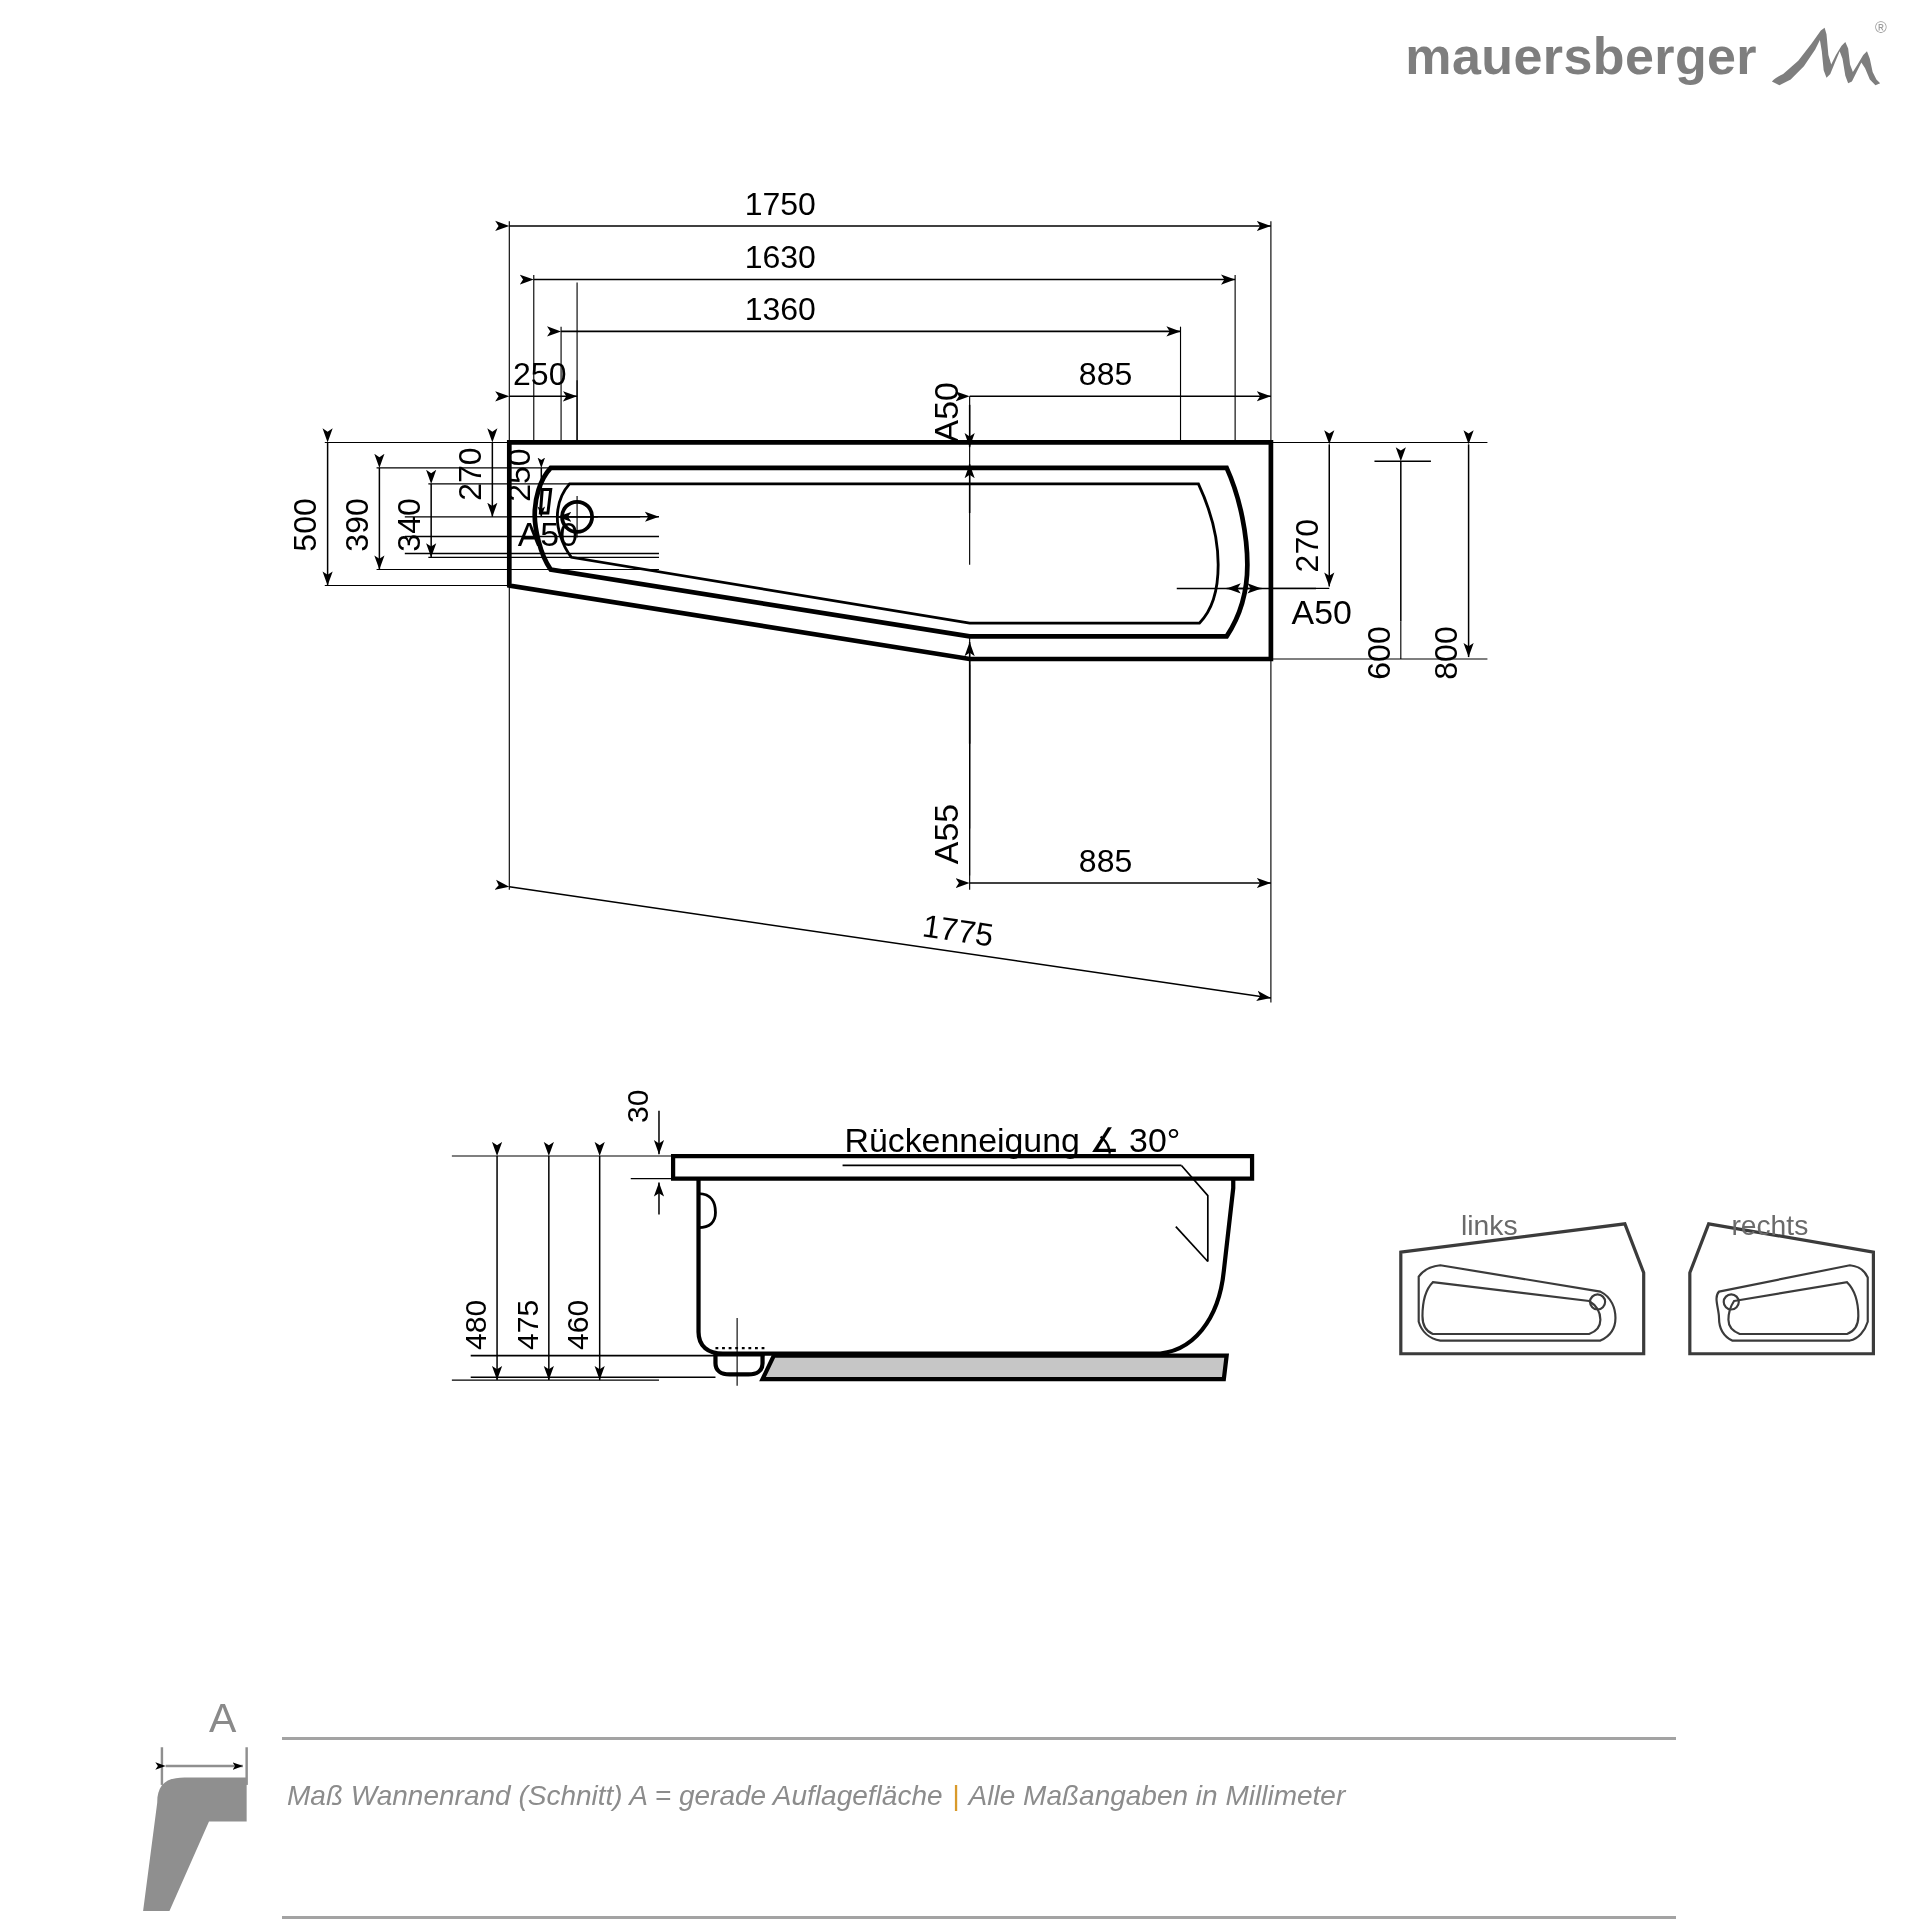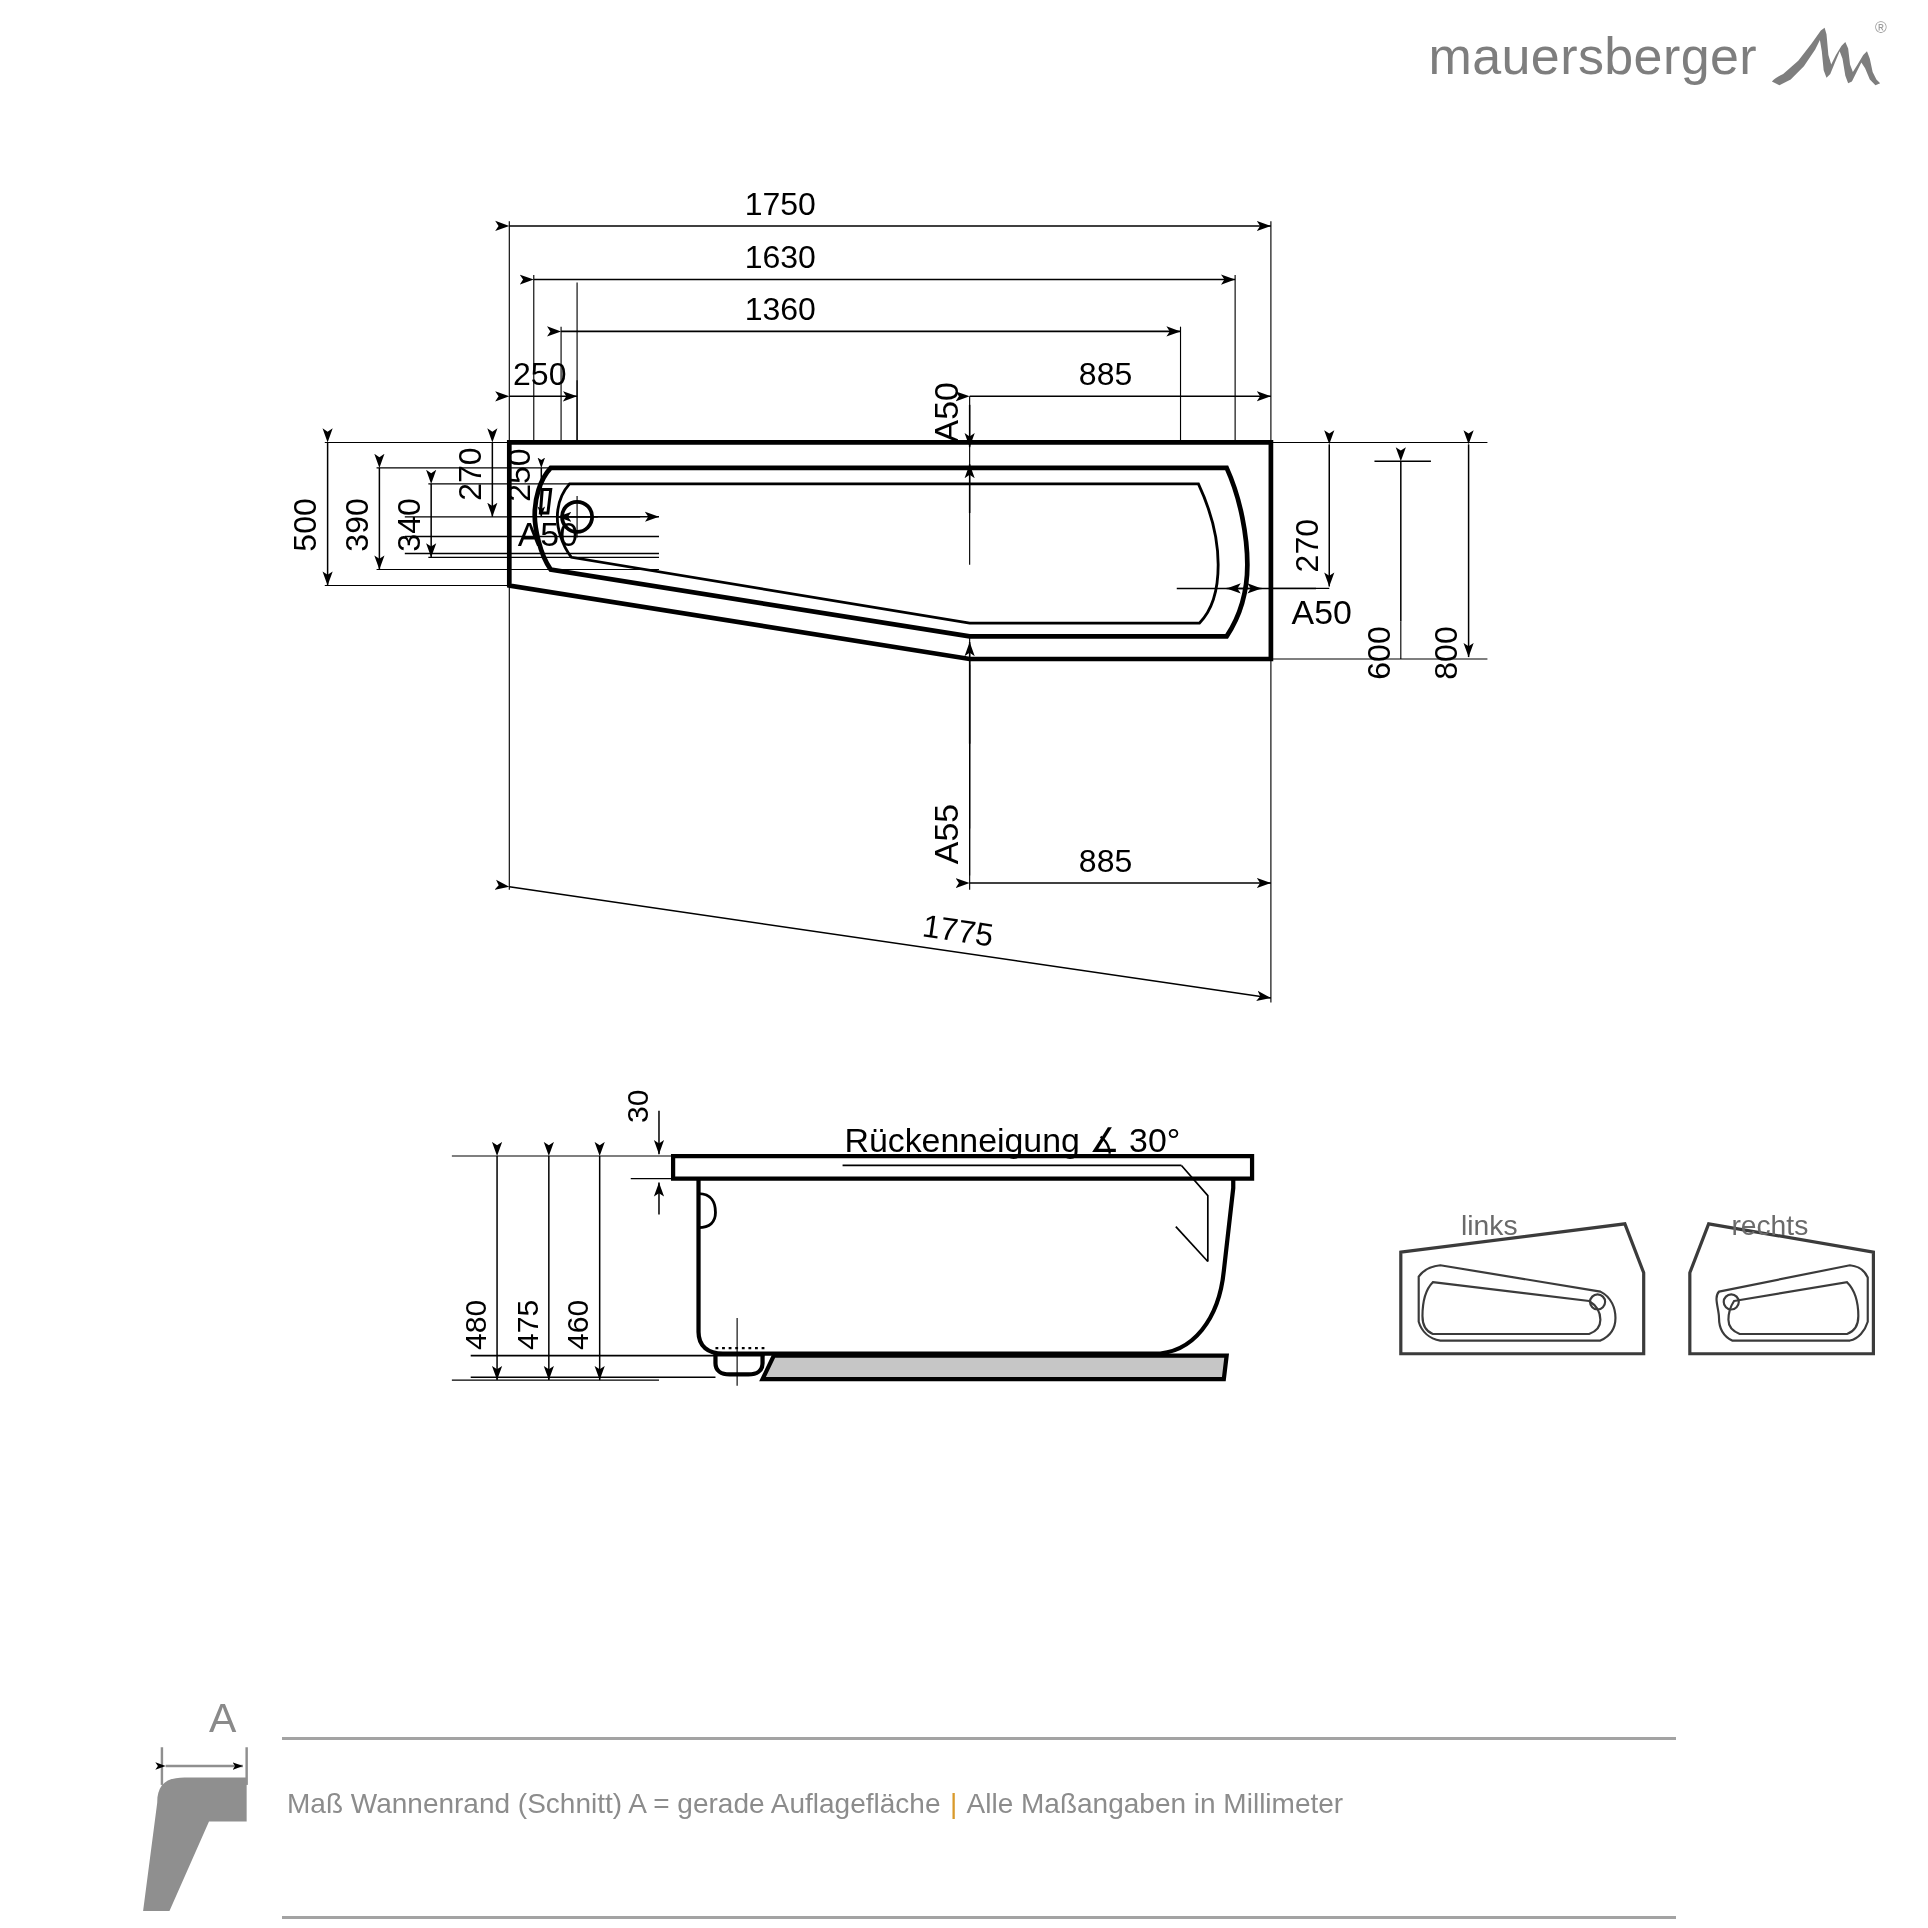--- a/index.html
+++ b/index.html
@@ -26,21 +26,21 @@
     top: 22.6px;
     display: flex;
     align-items: center;
     gap: 13px;
   }
   .brandname {
     font-size: 52px;
     color: #7e7e7e;
     letter-spacing: 0.4px;
     font-family: "Liberation Sans", sans-serif;
-    font-weight: 400;
+    font-weight: 700;
     white-space: nowrap;
   }
   .brandmark {
     position: relative;
     width: 113px;
     height: 66px;
   }
   .regmark {
     position: absolute;
     right: -3.8px;
@@ -73,21 +73,21 @@
   .footrule.top { top: 0px; }
   .footrule.bot { top: 179px; }
   .foottext {
     position: absolute;
     left: 287px;
     color: #8c8c8c;
     font-size: 28px;
     font-family: "Liberation Sans", sans-serif;
     white-space: nowrap;
   }
-  .foottext.l1 { top: 51px; }
+  .foottext.l1 { top: 43px; font-style: italic; }
   .foottext.l2 { top: 115px; }
   .sep {
     color: #d99a2b;
     padding: 0 9.4px;
   }
   .alabel {
     position: absolute;
     left: 209px;
     top: 1695px;
     font-size: 41px;

